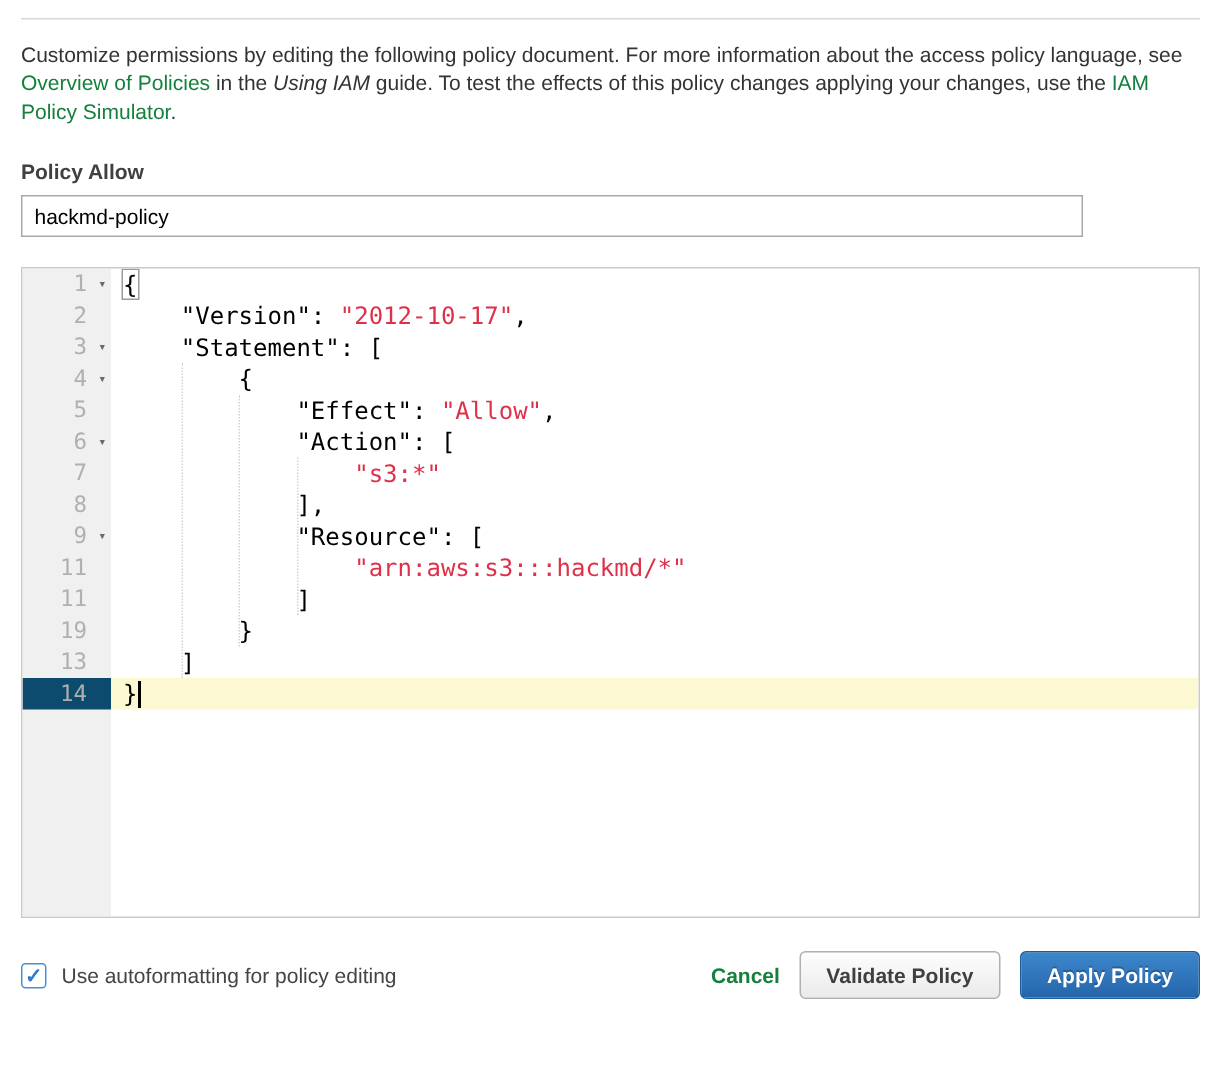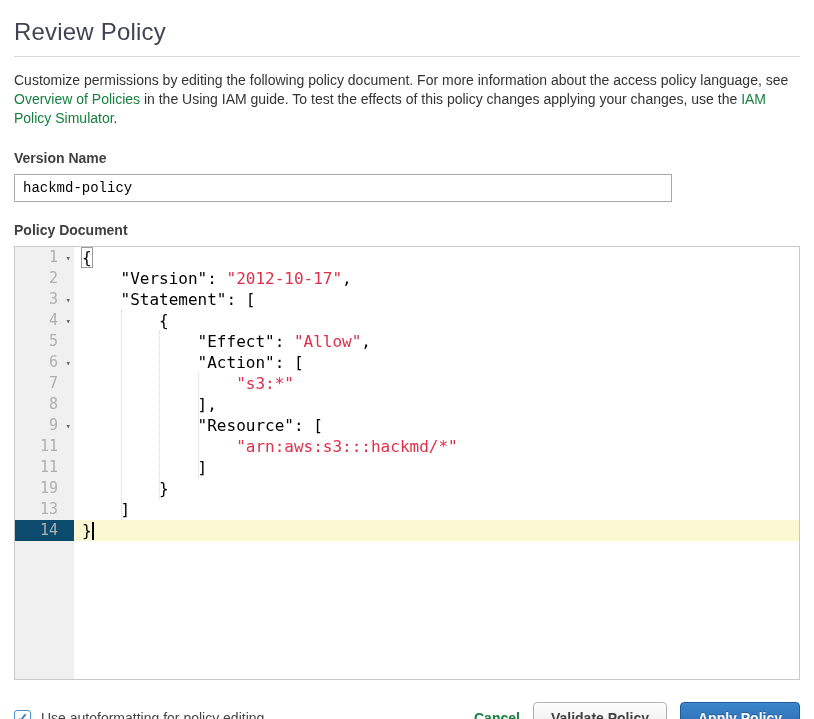--- a/index.html
+++ b/index.html
@@ -23,36 +23,36 @@
   .title-rule { border: none; border-top: 1px solid #d8d8d8; margin: 0 0 14px 0; }
 
   .intro {
     font-size: 14px;
     line-height: 19px;
     color: #333;
     width: 790px;
     margin-bottom: 22px;
   }
   .intro a, .link { color: #15803d; text-decoration: none; cursor: pointer; }
-  .intro .em { }
+  .intro .em { font-style: italic; }
 
   .field-label {
     font-weight: bold;
     font-size: 14px;
     color: #404040;
     margin: 0 0 8px 0;
   }
 
   .name-input {
     display: block;
-    width: 658px;
+    width: 708px;
     height: 28px;
     border: 1px solid #a9a9a9;
     padding: 4px 8px;
-    font-family: Liberation Mono, monospace;
+    font-family: Liberation Sans, sans-serif;
     font-size: 14px;
     color: #000;
     background: #fff;
     margin-bottom: 20px;
     outline: none;
   }
 
   
   .editor {
     width: 786px;
@@ -168,29 +168,27 @@
     border-color: #1d5c9b;
     color: #fff;
     text-shadow: 0 -1px 0 rgba(0,0,0,0.25);
   }
 </style>
 </head>
 <body>
 
 <div class="container">
 
-  <h1 class="page-title">Review Policy</h1>
   <hr class="title-rule">
 
   <p class="intro"><span>Customize permissions by editing the following policy document. For more information about the access policy language, see </span><a>Overview of Policies</a><span> in the </span><span class="em">Using IAM</span><span> guide. To test the effects of this policy changes applying your changes, use the </span><a>IAM Policy Simulator</a><span>.</span></p>
 
-  <div class="field-label">Version Name</div>
+  <div class="field-label">Policy Allow</div>
   <input class="name-input" type="text" value="hackmd-policy" style="">
 
-  <div class="field-label">Policy Document</div>
 
   <div class="editor">
     <div class="gutter" id="gutter">
         <div class="gutter-cell">1<span class="fold-arrow">▾</span></div>
         <div class="gutter-cell">2</div>
         <div class="gutter-cell">3<span class="fold-arrow">▾</span></div>
         <div class="gutter-cell">4<span class="fold-arrow">▾</span></div>
         <div class="gutter-cell">5</div>
         <div class="gutter-cell">6<span class="fold-arrow">▾</span></div>
         <div class="gutter-cell">7</div>

